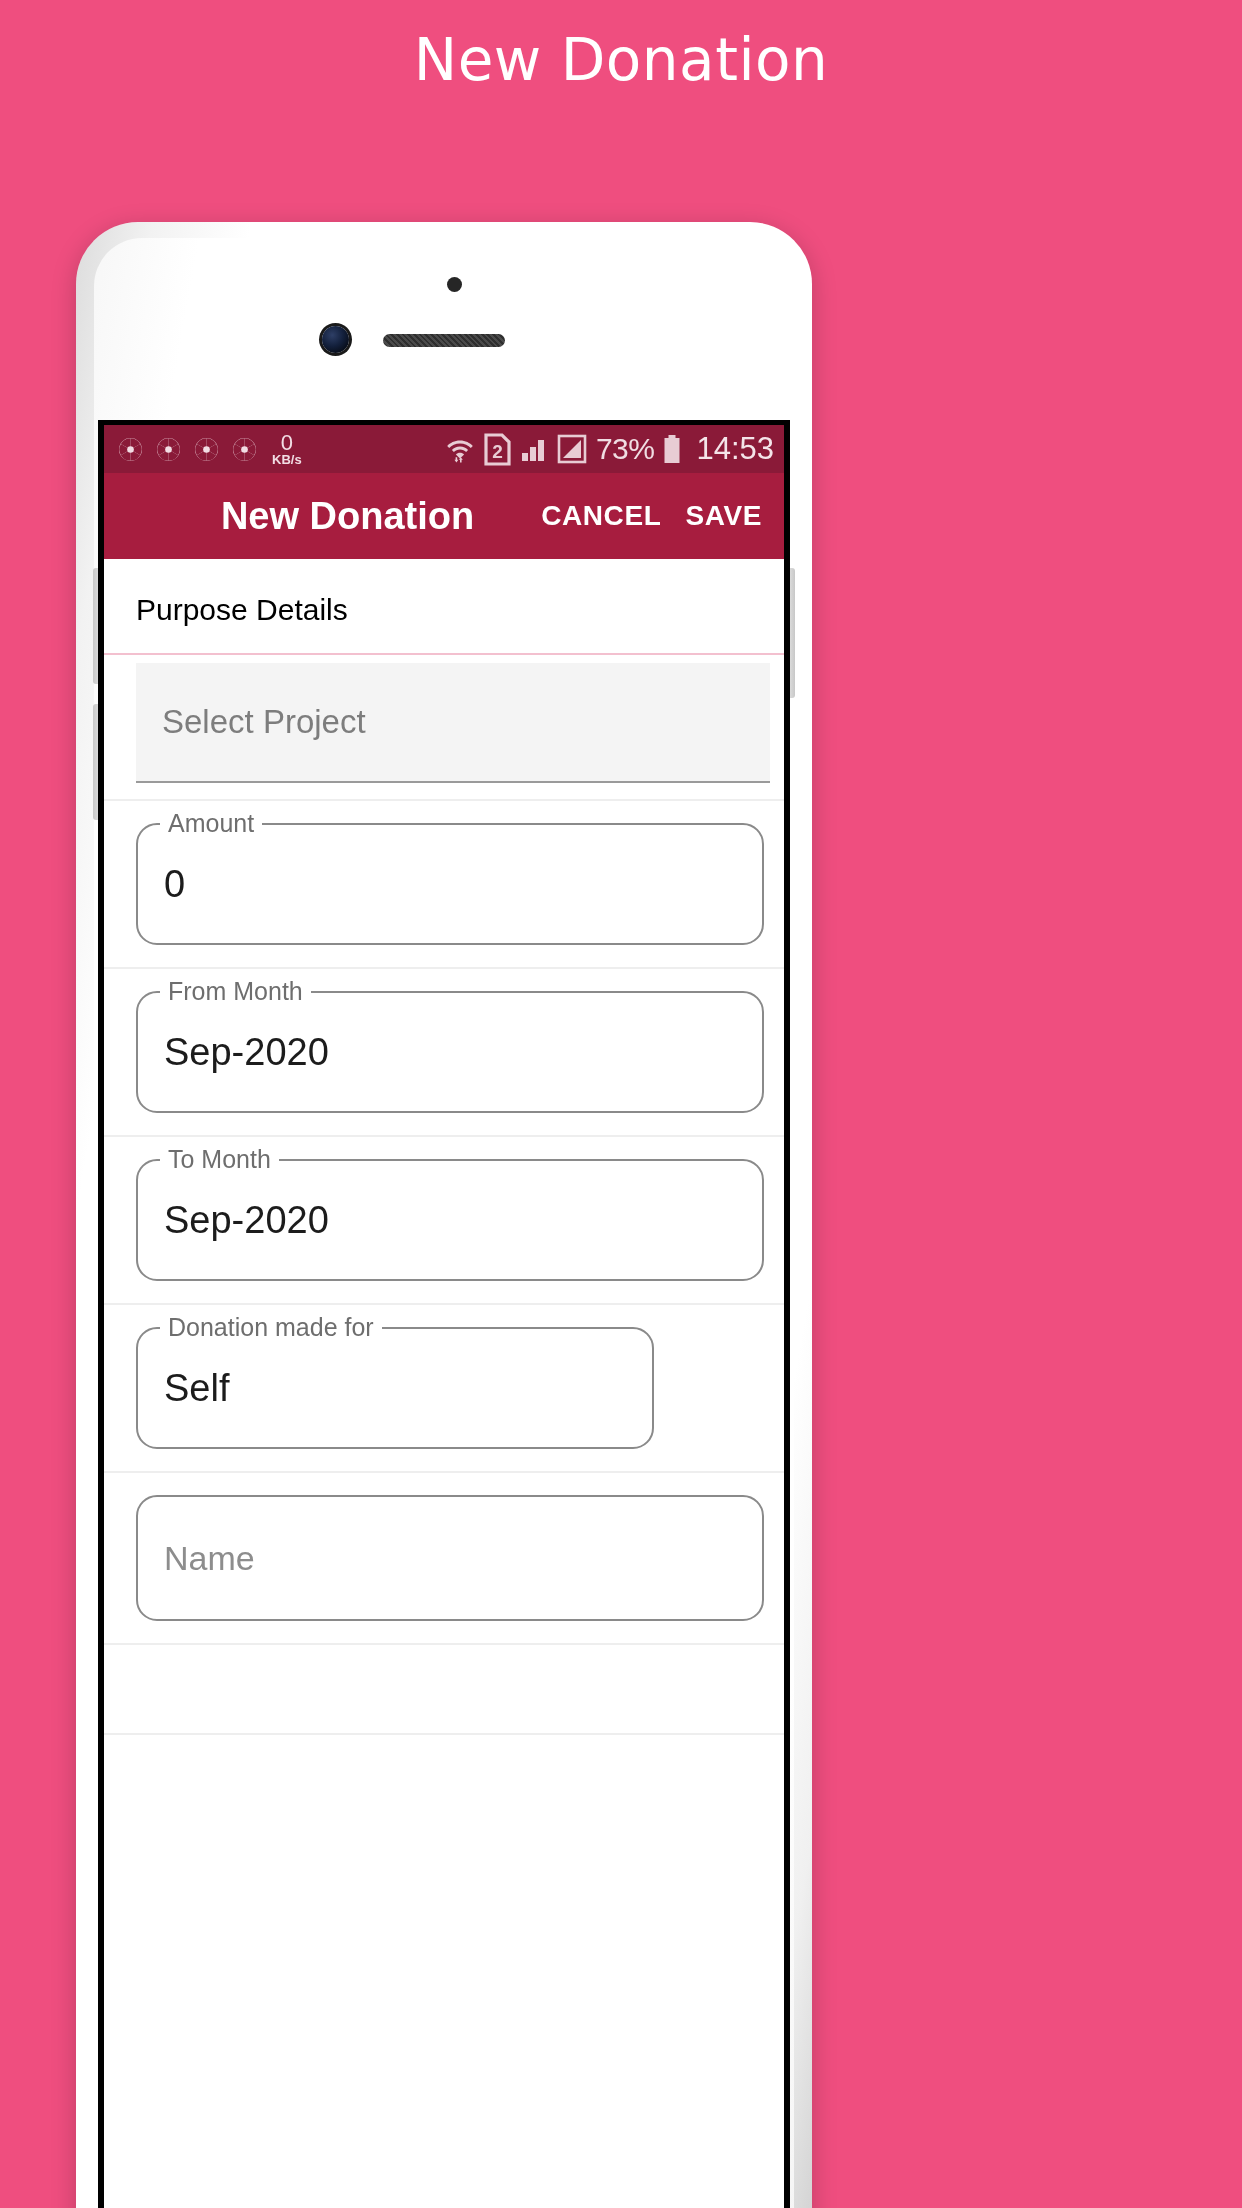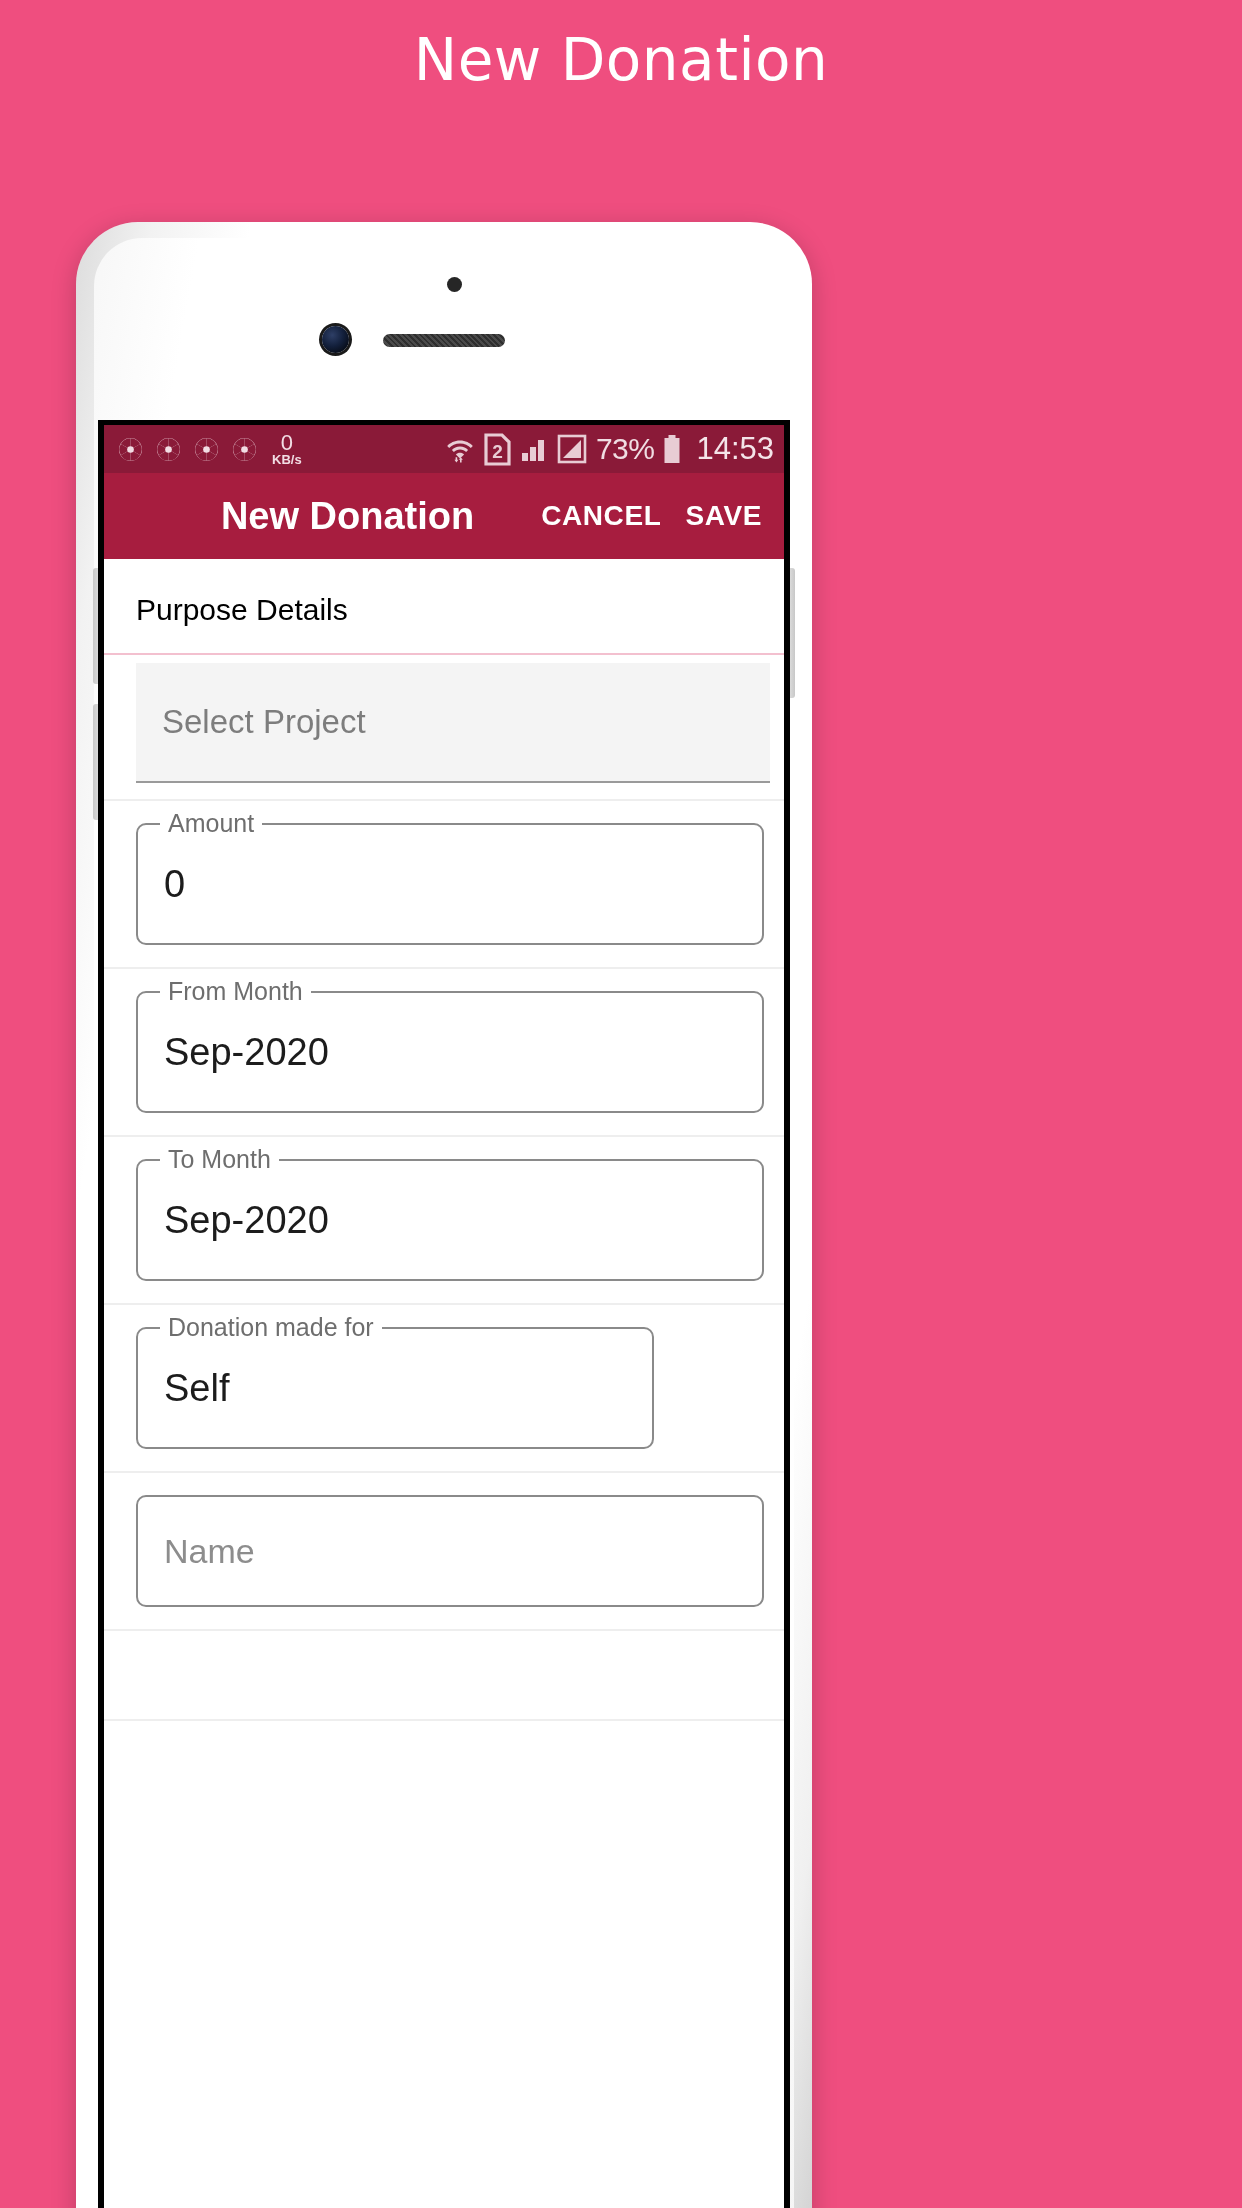--- a/index.html
+++ b/index.html
@@ -166,21 +166,21 @@
     color:#7d7d7d;
     font-size:33px;
   }
   .filled-wrap{ padding-bottom:16px; }
 
   
   .outlined-wrap{ padding:22px 20px 22px 32px; }
   .outlined{
     position:relative;
     border:2px solid #8a8a8a;
-    border-radius:10px;
+    border-radius:21px;
     height:122px;
     display:flex;
     align-items:center;
     padding:0 26px;
   }
   .outlined.short{ margin-right:110px; }
   .outlined .legend{
     position:absolute;
     top:-16px; left:22px;
     background:#ffffff;
@@ -191,21 +191,21 @@
   }
   .outlined .value{
     font-size:38px;
     color:#1c1c1c;
   }
   .outlined .value.mono0{ font-size:38px; }
   .outlined .placeholder{
     font-size:34px;
     color:#8d8d8d;
   }
-  .outlined.no-legend{ height:112px; }
+  .outlined.no-legend{ height:126px; }
 </style>
 </head>
 <body>
 
 <div class="promo-title">New Donation</div>
 
 <div class="phone">
   <div class="phone-inner">
 
     <div class="btn-side btn-vol-up"></div>

